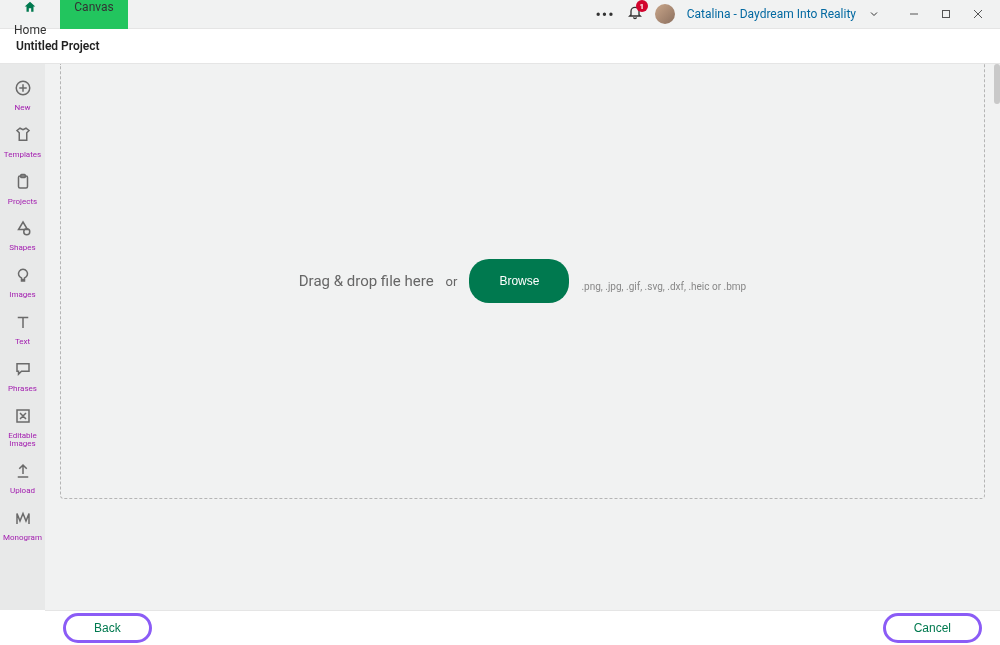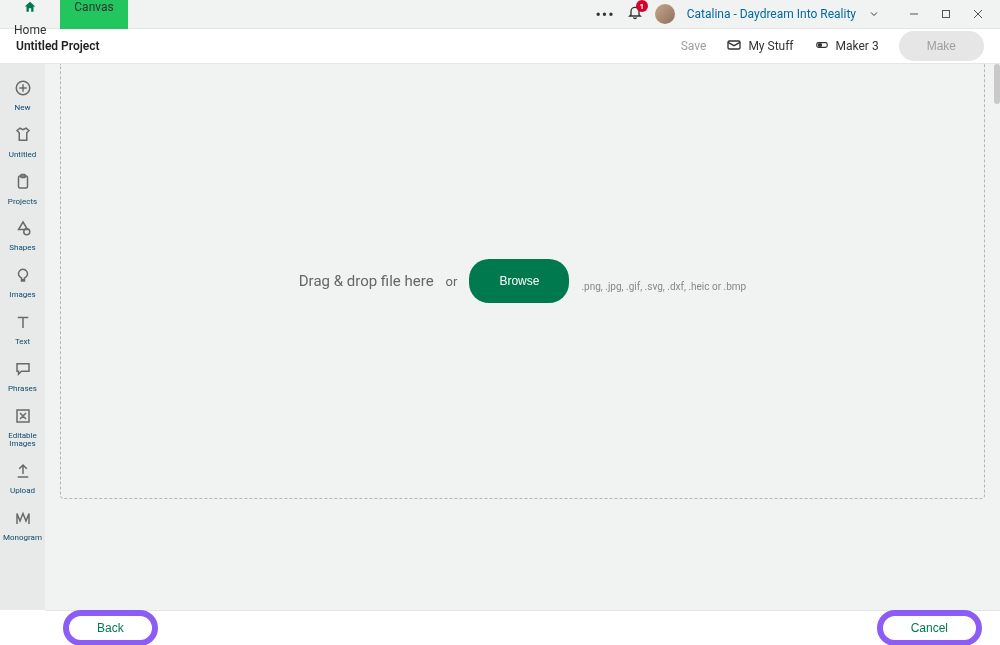--- a/index.html
+++ b/index.html
@@ -131,21 +131,21 @@
       align-items: center;
       padding-top: 10px;
     }
     .sidebar-item {
       display: flex;
       flex-direction: column;
       align-items: center;
       gap: 3px;
       padding: 5px 2px 8px 2px;
       cursor: pointer;
-      color: #0c4a6e;
+      color: #a21caf;
       width: 100%;
     }
     .sidebar-item svg { width: 18px; height: 18px; }
     .sidebar-label {
       font-size: 8px;
       text-align: center;
       line-height: 1.1;
     }
 
     .canvas-area {
@@ -190,21 +190,21 @@
       padding: 0 18px;
       justify-content: space-between;
     }
     .footer-right { display: flex; gap: 10px; }
     .pill-btn {
       border-radius: 20px;
       padding: 5px 28px;
       font-size: 12px;
       cursor: pointer;
       background: #fff;
-      border: 6px solid #8b5cf6;
+      border: 3px solid #8b5cf6;
       color: #00794f;
     }
     .pill-btn.disabled {
       border-color: #d5d5d5;
       background: #efefef;
       color: #b5b5b5;
       cursor: default;
     }
     .scrollbar-right {
       position: absolute;
@@ -272,55 +272,37 @@
             <line x1="1" y1="1" x2="9" y2="9" stroke="#555" stroke-width="1"></line>
             <line x1="9" y1="1" x2="1" y2="9" stroke="#555" stroke-width="1"></line>
           </svg>
         </div>
     </div>
   </div>
 </div>
 
 <div class="header-row">
   <div class="project-title">Untitled Project</div>
-  <div class="header-actions">
-    <span class="header-link disabled">Save</span>
-    <span class="header-link">
-      <span><svg viewBox="0 0 24 24" width="16" height="16" fill="none" stroke="#333" stroke-width="2">
-            <rect x="3" y="6" width="18" height="12" rx="2"></rect>
-            <path d="M3 8l9 5 9-5"></path>
-          </svg></span>
-      <span>My Stuff</span>
-    </span>
-    <span class="header-link">
-      <span><svg viewBox="0 0 24 24" width="16" height="14" fill="none" stroke="#333" stroke-width="2">
-            <rect x="3" y="8" width="18" height="8" rx="3"></rect>
-            <rect x="6" y="10" width="5" height="4" rx="1" fill="#333"></rect>
-          </svg></span>
-      <span>Maker 3</span>
-    </span>
-    <button class="make-btn">Make</button>
-  </div>
 </div>
 
 <div class="main-area">
   <div class="sidebar">
     <div class="sidebar-item">
       <span><svg viewBox="0 0 24 24" fill="none" stroke="#6a6a6a" stroke-width="2">
             <circle cx="12" cy="12" r="9"></circle>
             <line x1="12" y1="7" x2="12" y2="17"></line>
             <line x1="7" y1="12" x2="17" y2="12"></line>
           </svg></span>
       <span class="sidebar-label">New</span>
     </div>
     <div class="sidebar-item">
       <span><svg viewBox="0 0 24 24" fill="none" stroke="#6a6a6a" stroke-width="2">
             <path d="M4 6l4-3 4 2 4-2 4 3-3 3v10H7V9z"></path>
           </svg></span>
-      <span class="sidebar-label">Untitled</span>
+      <span class="sidebar-label">Templates</span>
     </div>
     <div class="sidebar-item">
       <span><svg viewBox="0 0 24 24" fill="none" stroke="#6a6a6a" stroke-width="2">
             <rect x="6" y="4" width="12" height="16" rx="2"></rect>
             <rect x="9" y="2" width="6" height="4" rx="1"></rect>
           </svg></span>
       <span class="sidebar-label">Projects</span>
     </div>
     <div class="sidebar-item">
       <span><svg viewBox="0 0 24 24" fill="none" stroke="#6a6a6a" stroke-width="2">

